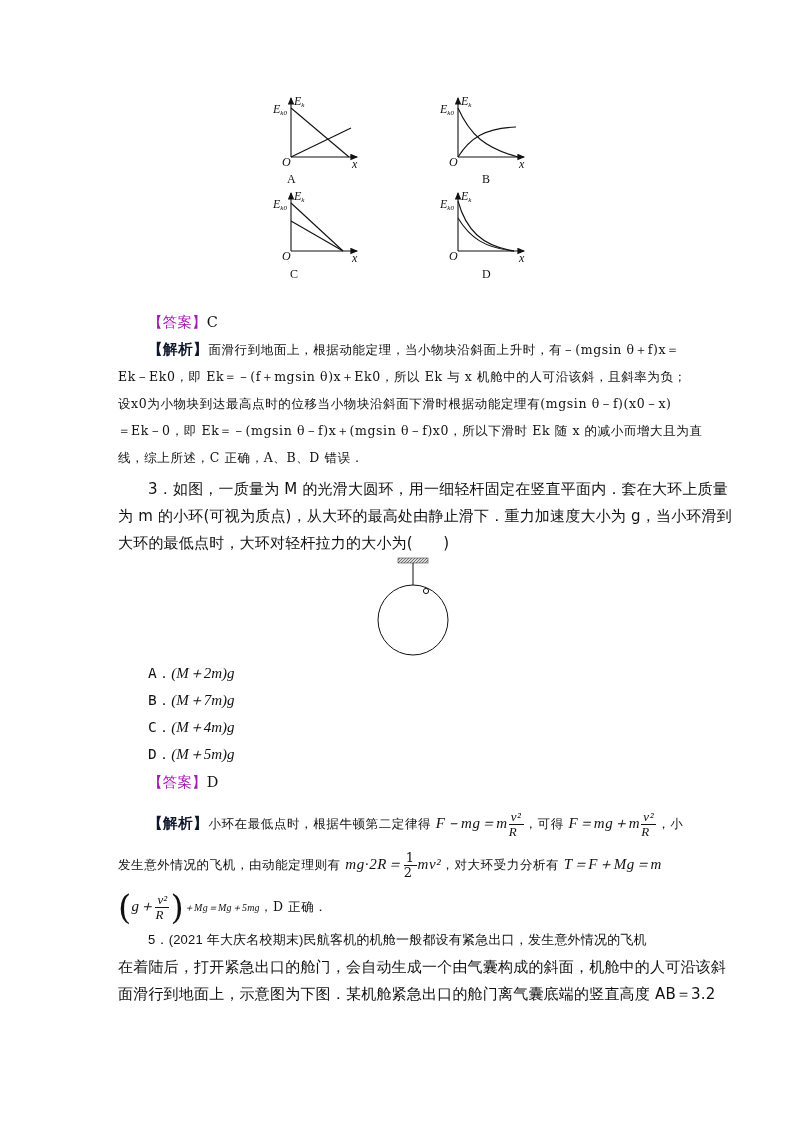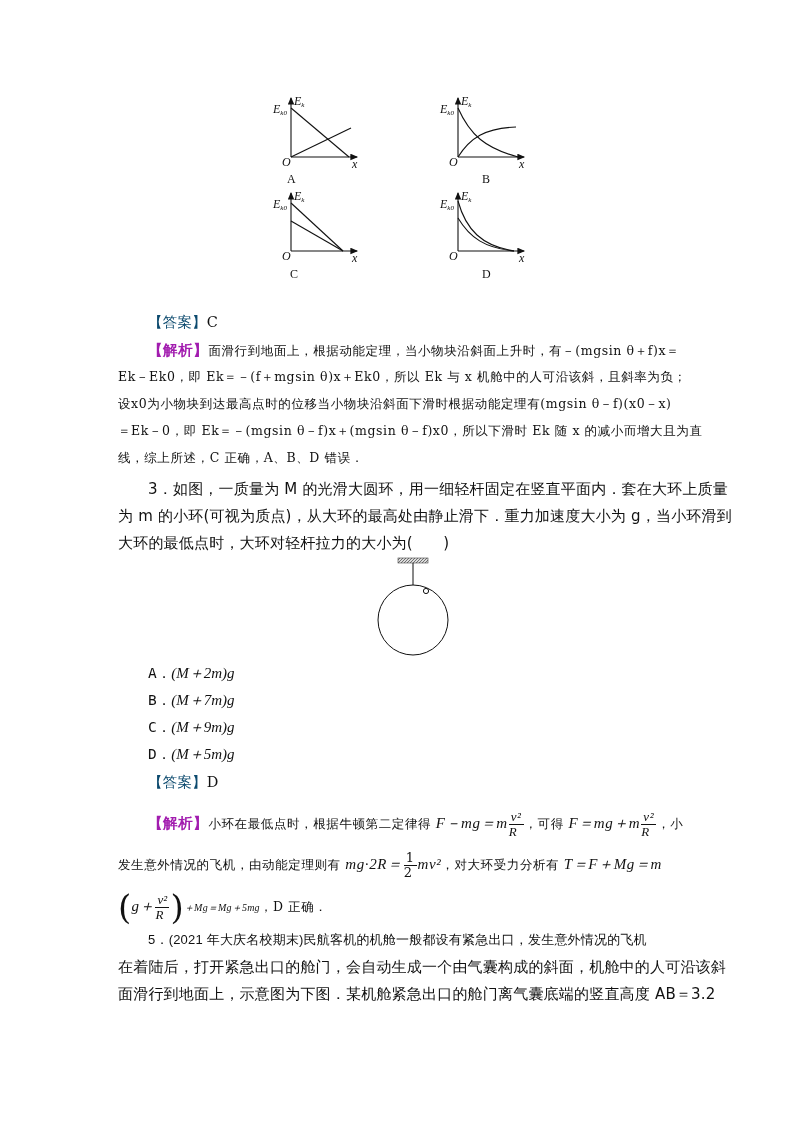--- a/index.html
+++ b/index.html
@@ -1,22 +1,22 @@
 <!DOCTYPE html>
 <html><head>
 <meta charset="utf-8">
 <style>
   html, body { margin: 0; padding: 0; background: #ffffff; }
   body { width: 794px; height: 1123px; position: relative; overflow: hidden;
          font-family: "DejaVu Serif", "Liberation Serif", serif; color: #111; }
   .abs { position: absolute; }
   .line { position: absolute; left: 118px; width: 560px; font-size: 14.5px; line-height: 20px; white-space: nowrap; letter-spacing: 0.2px; }
   .ind { left: 148px; }
-  .tag { color: #0c4a6e; font-family: "DejaVu Sans", "Liberation Sans", sans-serif; font-size: 14.5px; }
-  .tag-bold { color: #a21caf; font-weight: bold; }
+  .tag { color: #a21caf; font-family: "DejaVu Sans", "Liberation Sans", sans-serif; font-size: 14.5px; }
+  .tag-bold { color: #0f172a; font-weight: bold; font-family: Liberation Mono, monospace; }
   .small-cn { font-size: 12.5px; letter-spacing: 0.6px; }
   i, .it { font-style: italic; font-family: "Liberation Serif", "DejaVu Serif", serif; }
   .frac { display: inline-block; vertical-align: middle; line-height: 14px; font-size: 13px; margin: 0 1px; }
   .frac span { display: block; }
   .frac .num { border-bottom: 1px solid #111; padding: 0 2px; }
   .graph-label { font-family: "Liberation Serif", "DejaVu Serif", serif; font-size: 12px; }
   .paren-big { font-size: 34px; line-height: 34px; font-weight: 100; vertical-align: middle; }
   .opt { position: absolute; left: 148px; font-size: 14.5px; line-height: 20px; font-family: "DejaVu Sans Mono", monospace; }
   .opt .expr { font-family: "Liberation Serif", "DejaVu Serif", serif; font-size: 15px; }
 </style>
@@ -115,21 +115,21 @@
     </defs>
     <rect x="28" y="3" width="30" height="5" fill="url(#hatch)" stroke="#444" stroke-width="0.6"></rect>
     <line x1="43" y1="8" x2="43" y2="30" stroke="#111" stroke-width="1"></line>
     <circle cx="43" cy="65" r="35" fill="none" stroke="#111" stroke-width="1"></circle>
     <circle cx="56" cy="36" r="2.6" fill="#fff" stroke="#111" stroke-width="1"></circle>
   </svg>
 </div>
 
 <div class="opt" style="top:663px;"><span>A．</span><span class="expr it">(M＋2m)g</span></div>
 <div class="opt" style="top:690px;"><span>B．</span><span class="expr it">(M＋7m)g</span></div>
-<div class="opt" style="top:717px;"><span>C．</span><span class="expr it">(M＋9m)g</span></div>
+<div class="opt" style="top:717px;"><span>C．</span><span class="expr it">(M＋4m)g</span></div>
 <div class="opt" style="top:744px;"><span>D．</span><span class="expr it">(M＋5m)g</span></div>
 
 <div class="line ind" style="top:772px;">
   <span class="tag">【答案】</span><span>D</span>
 </div>
 
 <div class="line ind small-cn" style="top:808px; height:30px; line-height:30px;">
   <span class="tag tag-bold">【解析】</span><span>小环在最低点时，根据牛顿第二定律得 </span><span class="it" style="font-size:15px;">F－mg＝m</span><span class="frac"><span class="num it">v²</span><span class="it">R</span></span><span>，可得 </span><span class="it" style="font-size:15px;">F＝mg＋m</span><span class="frac"><span class="num it">v²</span><span class="it">R</span></span><span>，小</span>
 </div>
 

